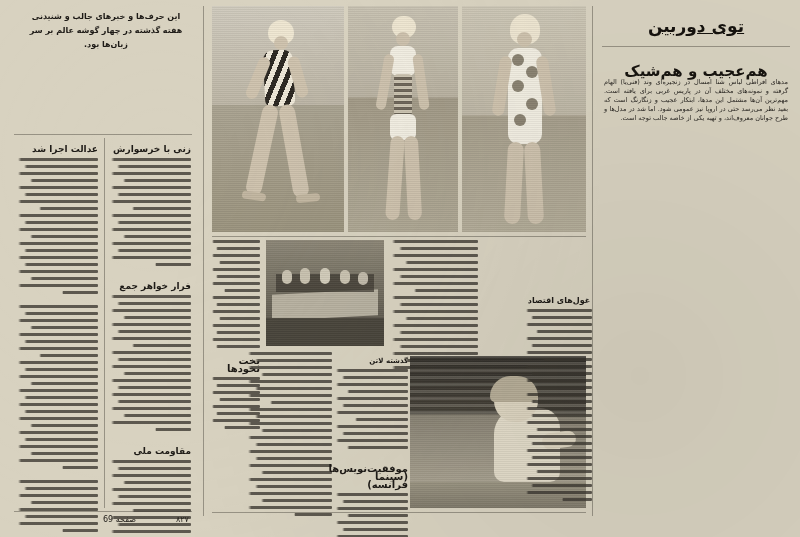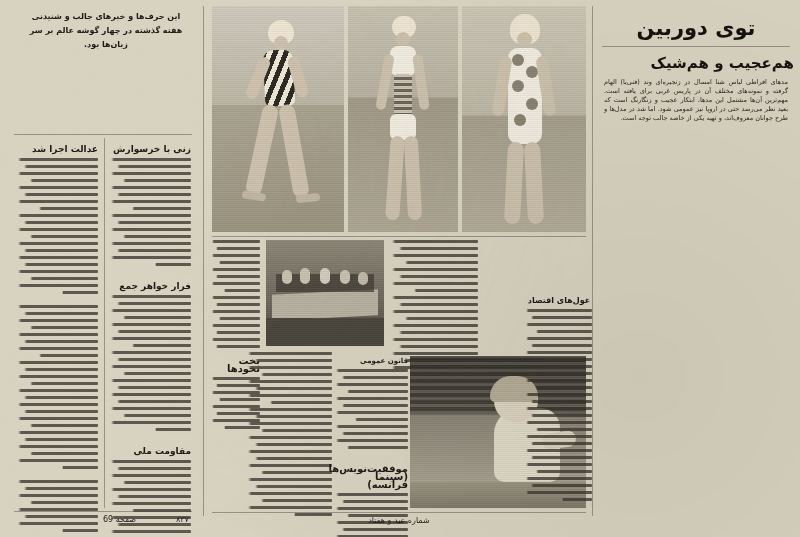--- a/index.html
+++ b/index.html
@@ -42,22 +42,23 @@
   .ftext .ln.last{width:45%}
   .blockgap{height:7px}
   .sub{
     direction:rtl;text-align:right;font-weight:bold;
     color:#1d1a16;font-size:9px;margin:5px 0 4px 0;letter-spacing:0;
   }
   .vrule{position:absolute;width:1px;background:#4a453c;opacity:.45;}
   .hrule{position:absolute;height:1px;background:#4a453c;opacity:.45;}
   
   .bigtitle{
-    direction:rtl;text-align:right;font-weight:bold;color:#17140f;
+    direction:rtl;text-align:center;font-weight:bold;color:#17140f;
     font-family:"DejaVu Sans", sans-serif;
+    margin-top:8px;
   }
   
   .photo{position:absolute;overflow:hidden;background:#b9b2a0;}
   .photo .inner{position:absolute;inset:0;}
   .grain:after{
     content:"";position:absolute;inset:0;
     background-image:repeating-linear-gradient(0deg,rgba(0,0,0,.05) 0 1px,rgba(255,255,255,.03) 1px 2px);
     pointer-events:none;
   }
   
@@ -361,21 +362,21 @@
       <div class="ln s3"></div>
       <div class="ln s1"></div>
       <div class="ln s2"></div>
     <div class="ln s1"></div>
       <div class="ln s3"></div>
       <div class="ln s1"></div>
       <div class="ln last"></div>
   </div>
 
   <div class="ftext" style="position:absolute;left:336px;top:352px;width:72px;font-size:6px;line-height:8px;">
-    <div class="sub" style="font-size:7px;">قانون عمومی</div>
+    <div class="sub" style="font-size:7px;">گذشته لاتن</div>
     <div class="ln s1"></div>
       <div class="ln s2"></div>
       <div class="ln s1"></div>
       <div class="ln s3"></div>
     <div class="ln s1"></div>
       <div class="ln s2"></div>
       <div class="ln s1"></div>
       <div class="ln s4"></div>
     <div class="ln s1"></div>
       <div class="ln s2"></div>
@@ -407,21 +408,21 @@
 
     <div style="position:absolute;left:132px;top:76px;width:34px;height:16px;background:#ddd5c0;border-radius:8px;transform:rotate(-8deg);"></div>
 
     <div style="position:absolute;left:0;top:126px;width:176px;height:26px;background:linear-gradient(to bottom,#9c9683,#817b6c);"></div>
   </div>
 
   <div class="vrule" style="left:592px;top:6px;height:510px;"></div>
 
   <div class="col" style="left:598px;top:6px;width:196px;height:520px;">
 
-    <div class="logo" style="position:absolute;left:0;top:10px;width:196px;font-size:21px;">
+    <div class="logo" style="position:absolute;left:0;top:10px;width:196px;font-size:17px;text-decoration:underline;">
       <span>توی دوربین</span>
     </div>
     <div class="hrule" style="left:4px;top:40px;width:188px;"></div>
 
     <div class="bigtitle" style="position:absolute;left:0;top:48px;width:196px;font-size:15px;">
       <span>هم‌عجیب و هم‌شیک</span>
     </div>
 
     <div class="ftext" style="position:absolute;left:6px;top:72px;width:184px;font-size:6.5px;line-height:9px;text-align:justify;">
       <span>مدهای افراطی لباس شنا امسال در زنجیره‌ای وند (فنی‌یا) الهام گرفته و نمونه‌های مختلف آن در پاریس غربی برای یافته است. مهم‌ترین آن‌ها مشتمل این مدها، ابتکار عجیب و زنگارنگ است که بعید نظر می‌رسد حتی در اروپا نیز عمومی شود. اما شد در مدل‌ها و طرح جوانان معروف‌اند، و تهیه یکی از خاصه جالب توجه است.</span>
@@ -454,17 +455,14 @@
         <div class="ln s1"></div>
         <div class="ln s3"></div>
       <div class="ln s1"></div>
         <div class="ln s2"></div>
         <div class="ln s1"></div>
         <div class="ln last"></div>
     </div>
   </div>
 
   <div class="hrule" style="left:212px;top:512px;width:374px;"></div>
-  <div class="footline" style="position:absolute;left:212px;top:516px;width:374px;">
-    <span>شماره عید و هفتاد</span>
-  </div>
 
 </div>
 
 </body></html>

